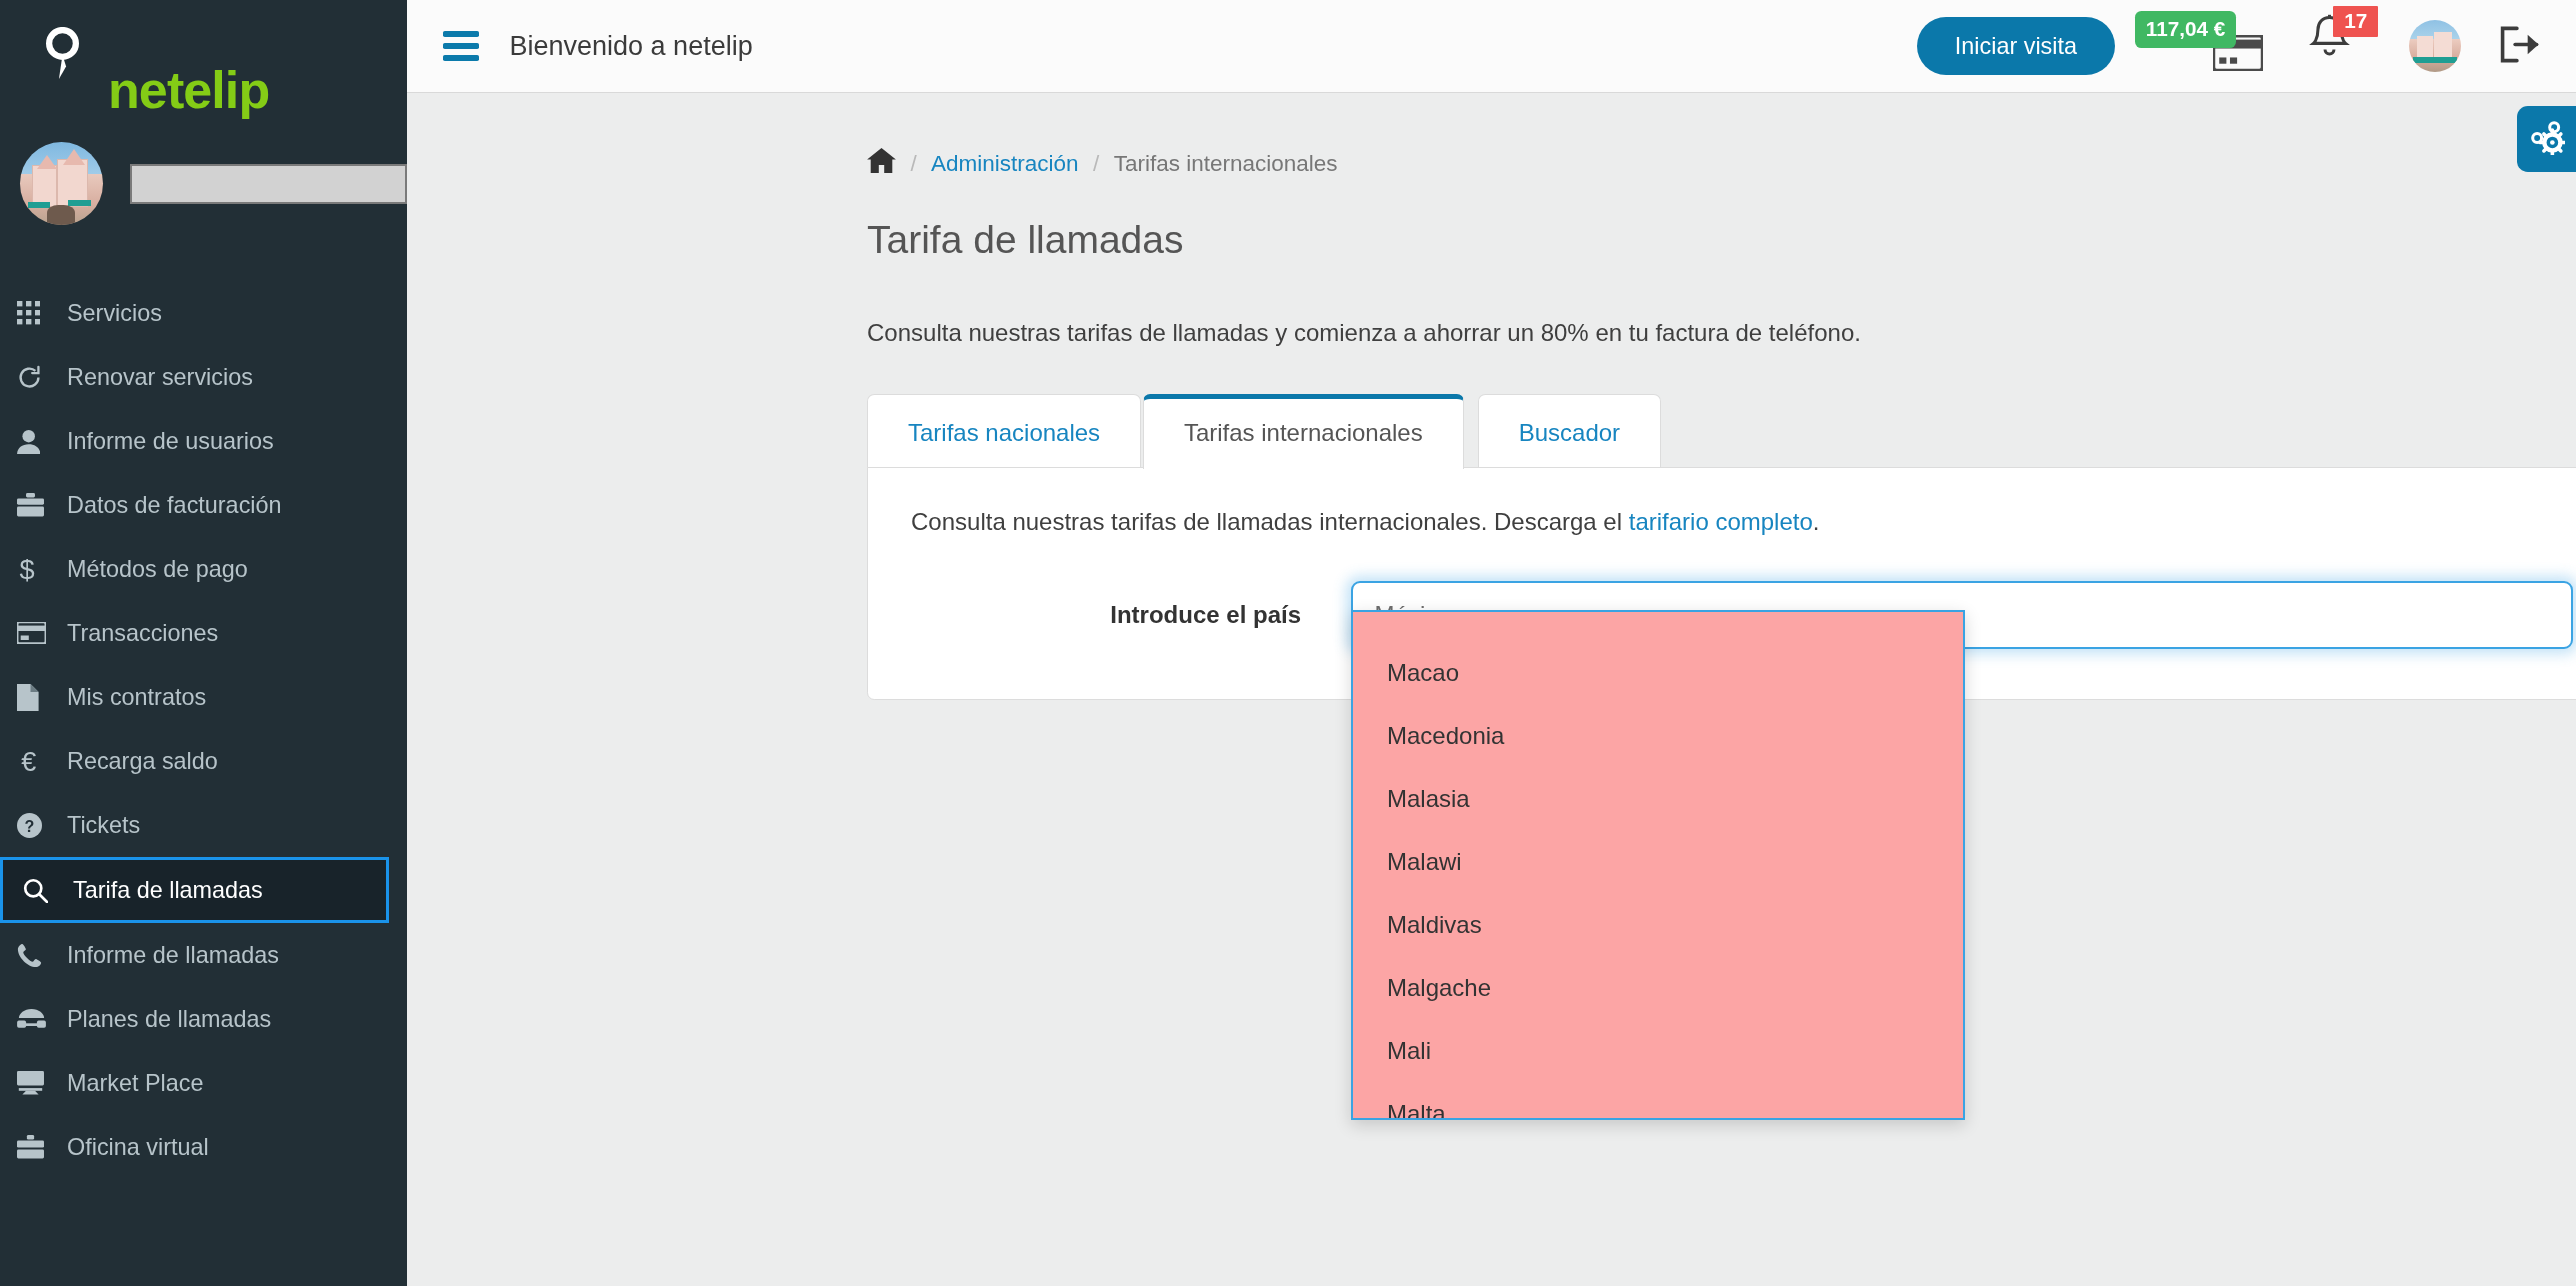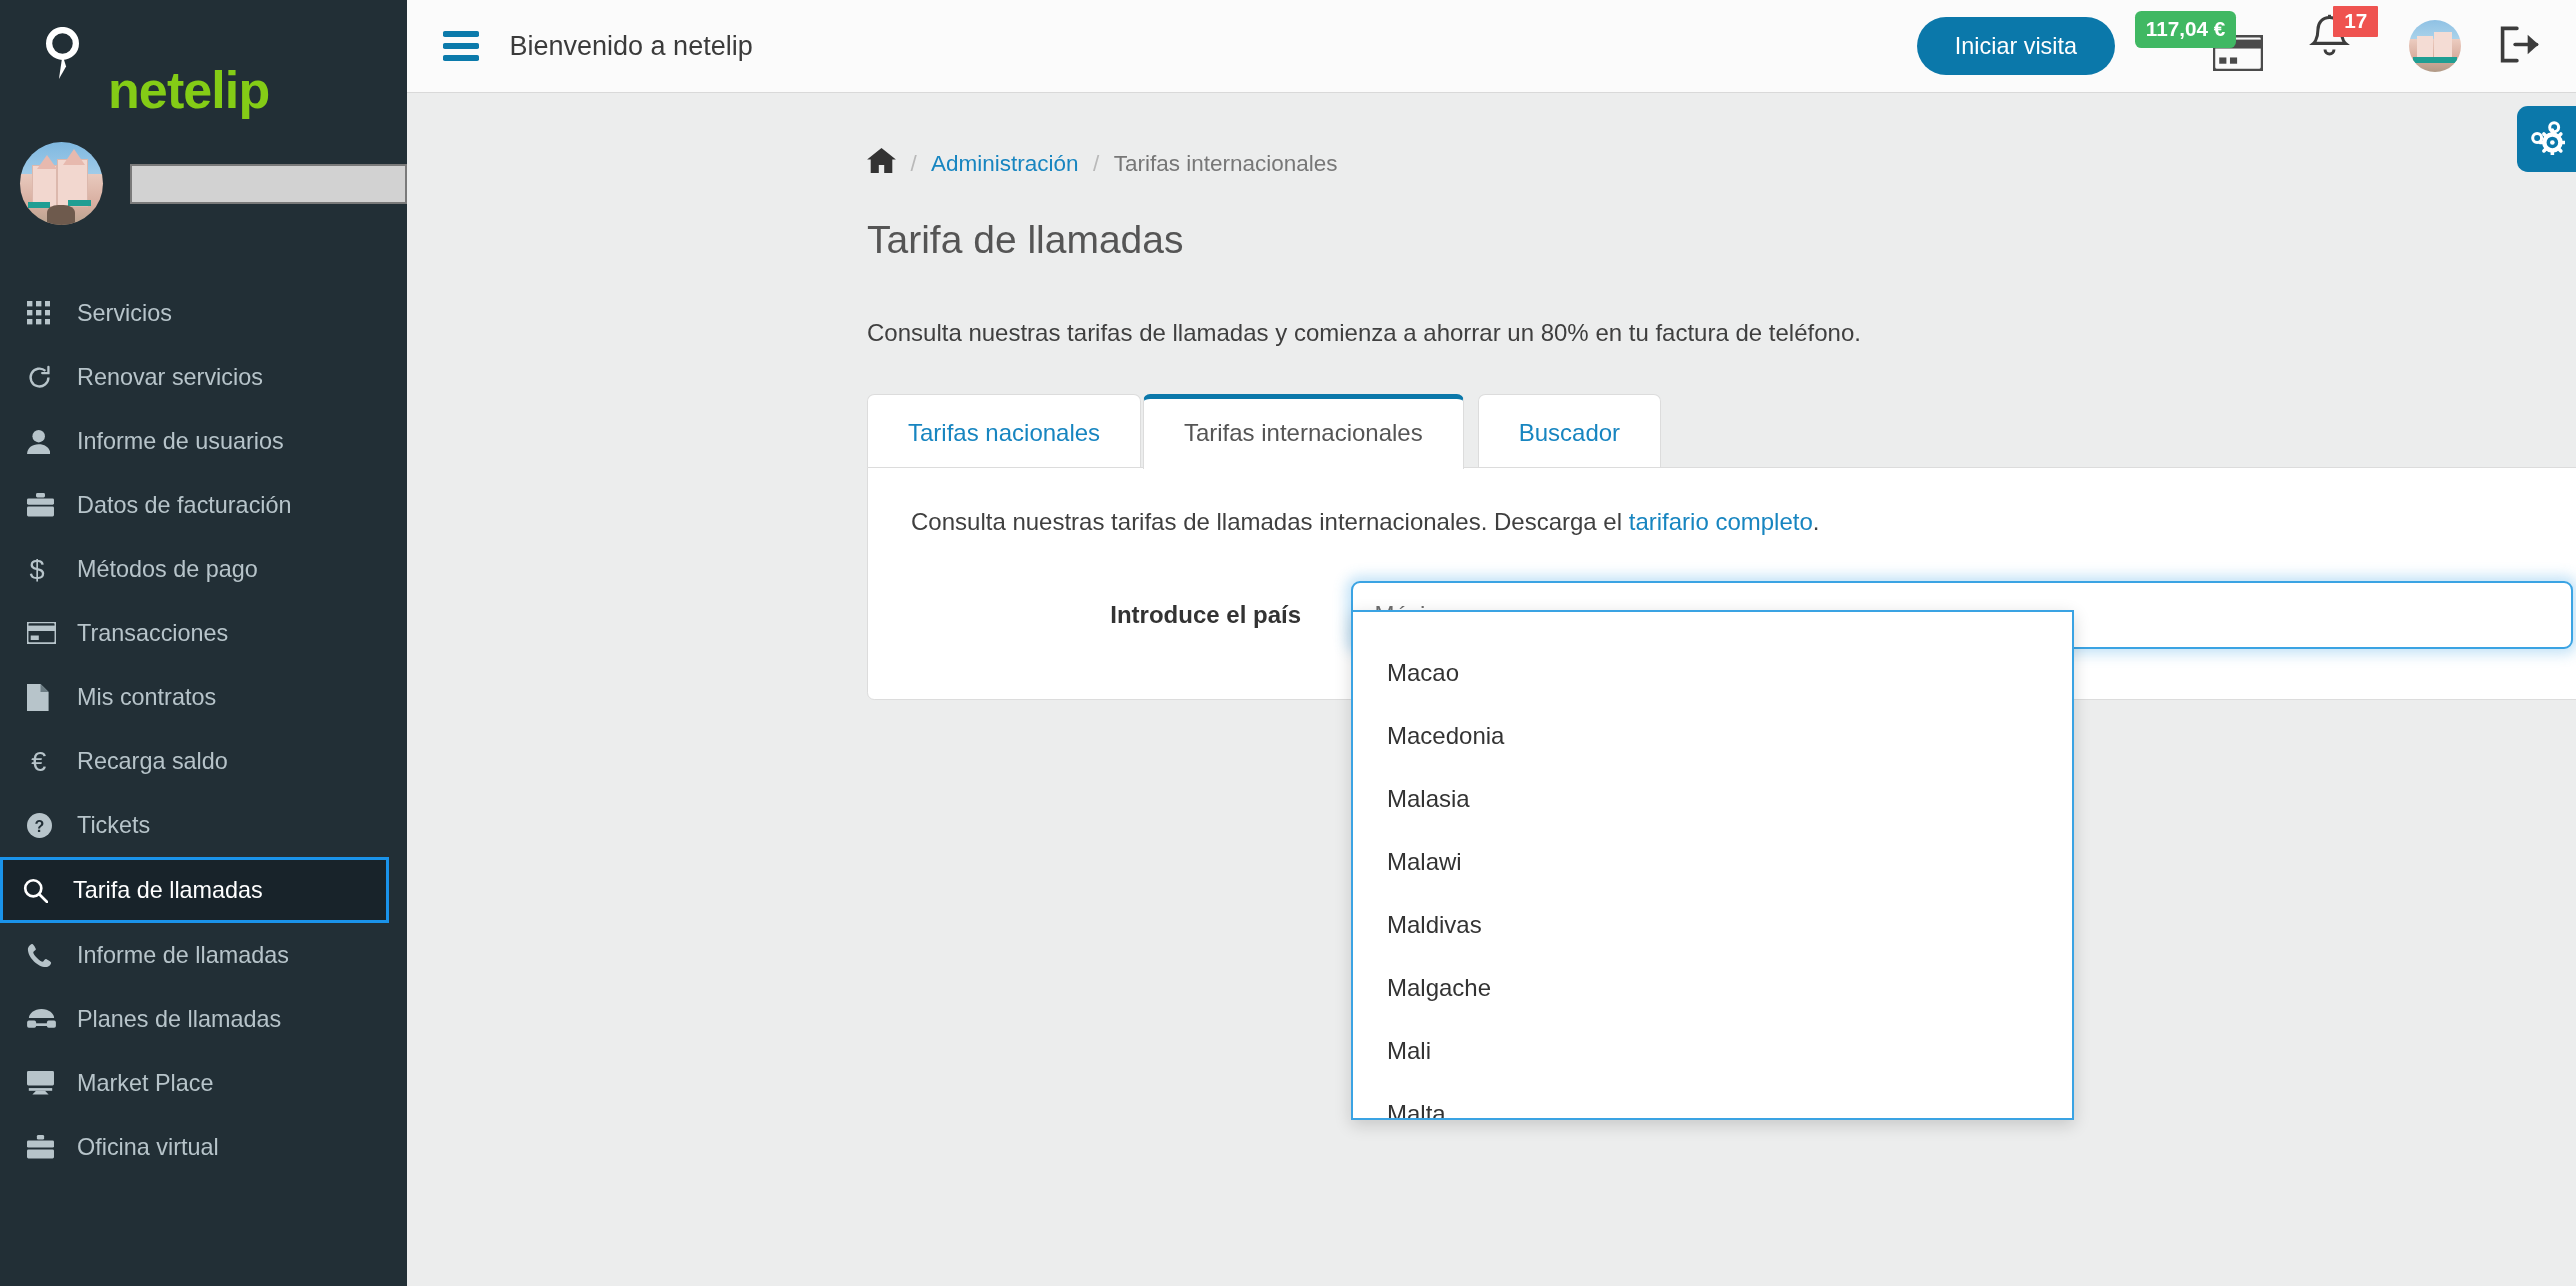--- a/index.html
+++ b/index.html
@@ -48,21 +48,21 @@
     background:#6e5a4d; border-radius: 40% 40% 0 0; }
 
   .name-redact {
     width: 286px; height: 40px; background: #d2d2d2;
     border: 2.7px solid #7a7a7a; margin-left: 27px;
   }
 
   .nav { margin-top: 56px; }
   .nav-item {
     display: flex; align-items: center;
-    height: 64px; padding-left: 27px;
+    height: 64px; padding-left: 17px;
     color: #b7c4ca; font-size: 23.4px;
     text-decoration: none; cursor: pointer;
   }
   .nav-item .ico {
     width: 50px; min-width: 50px; display: flex;
     align-items: center; justify-content: flex-start;
     color: #b7c4ca;
   }
   .nav-item .lbl { white-space: nowrap; }
   .nav-item.active {
@@ -184,22 +184,22 @@
     background: #fff; display: flex; align-items: center;
     padding: 0 21.6px; font-size: 24px; color: #6d6d6d;
     box-shadow: 0 0 12.6px 4.5px rgba(58,163,227,0.30);
     cursor: text;
   }
 
   
   .dropdown {
     position: absolute;
     left: 944px; top: 610px;
-    width: 723px; height: 510px;
-    background: #ffffff;
+    width: 614px; height: 510px;
+    background: #fca5a5;
     border: 2.7px solid #3aa3e3;
     box-shadow: 0 4.5px 16px rgba(0,0,0,0.16);
     z-index: 60; overflow: hidden;
   }
   .dd-item {
     font-size: 24px; color: #333333;
     padding: 0 0 0 34px; height: 63px;
     display: flex; align-items: center; cursor: pointer;
   }
   .dd-item:first-child { margin-top: 29px; }

